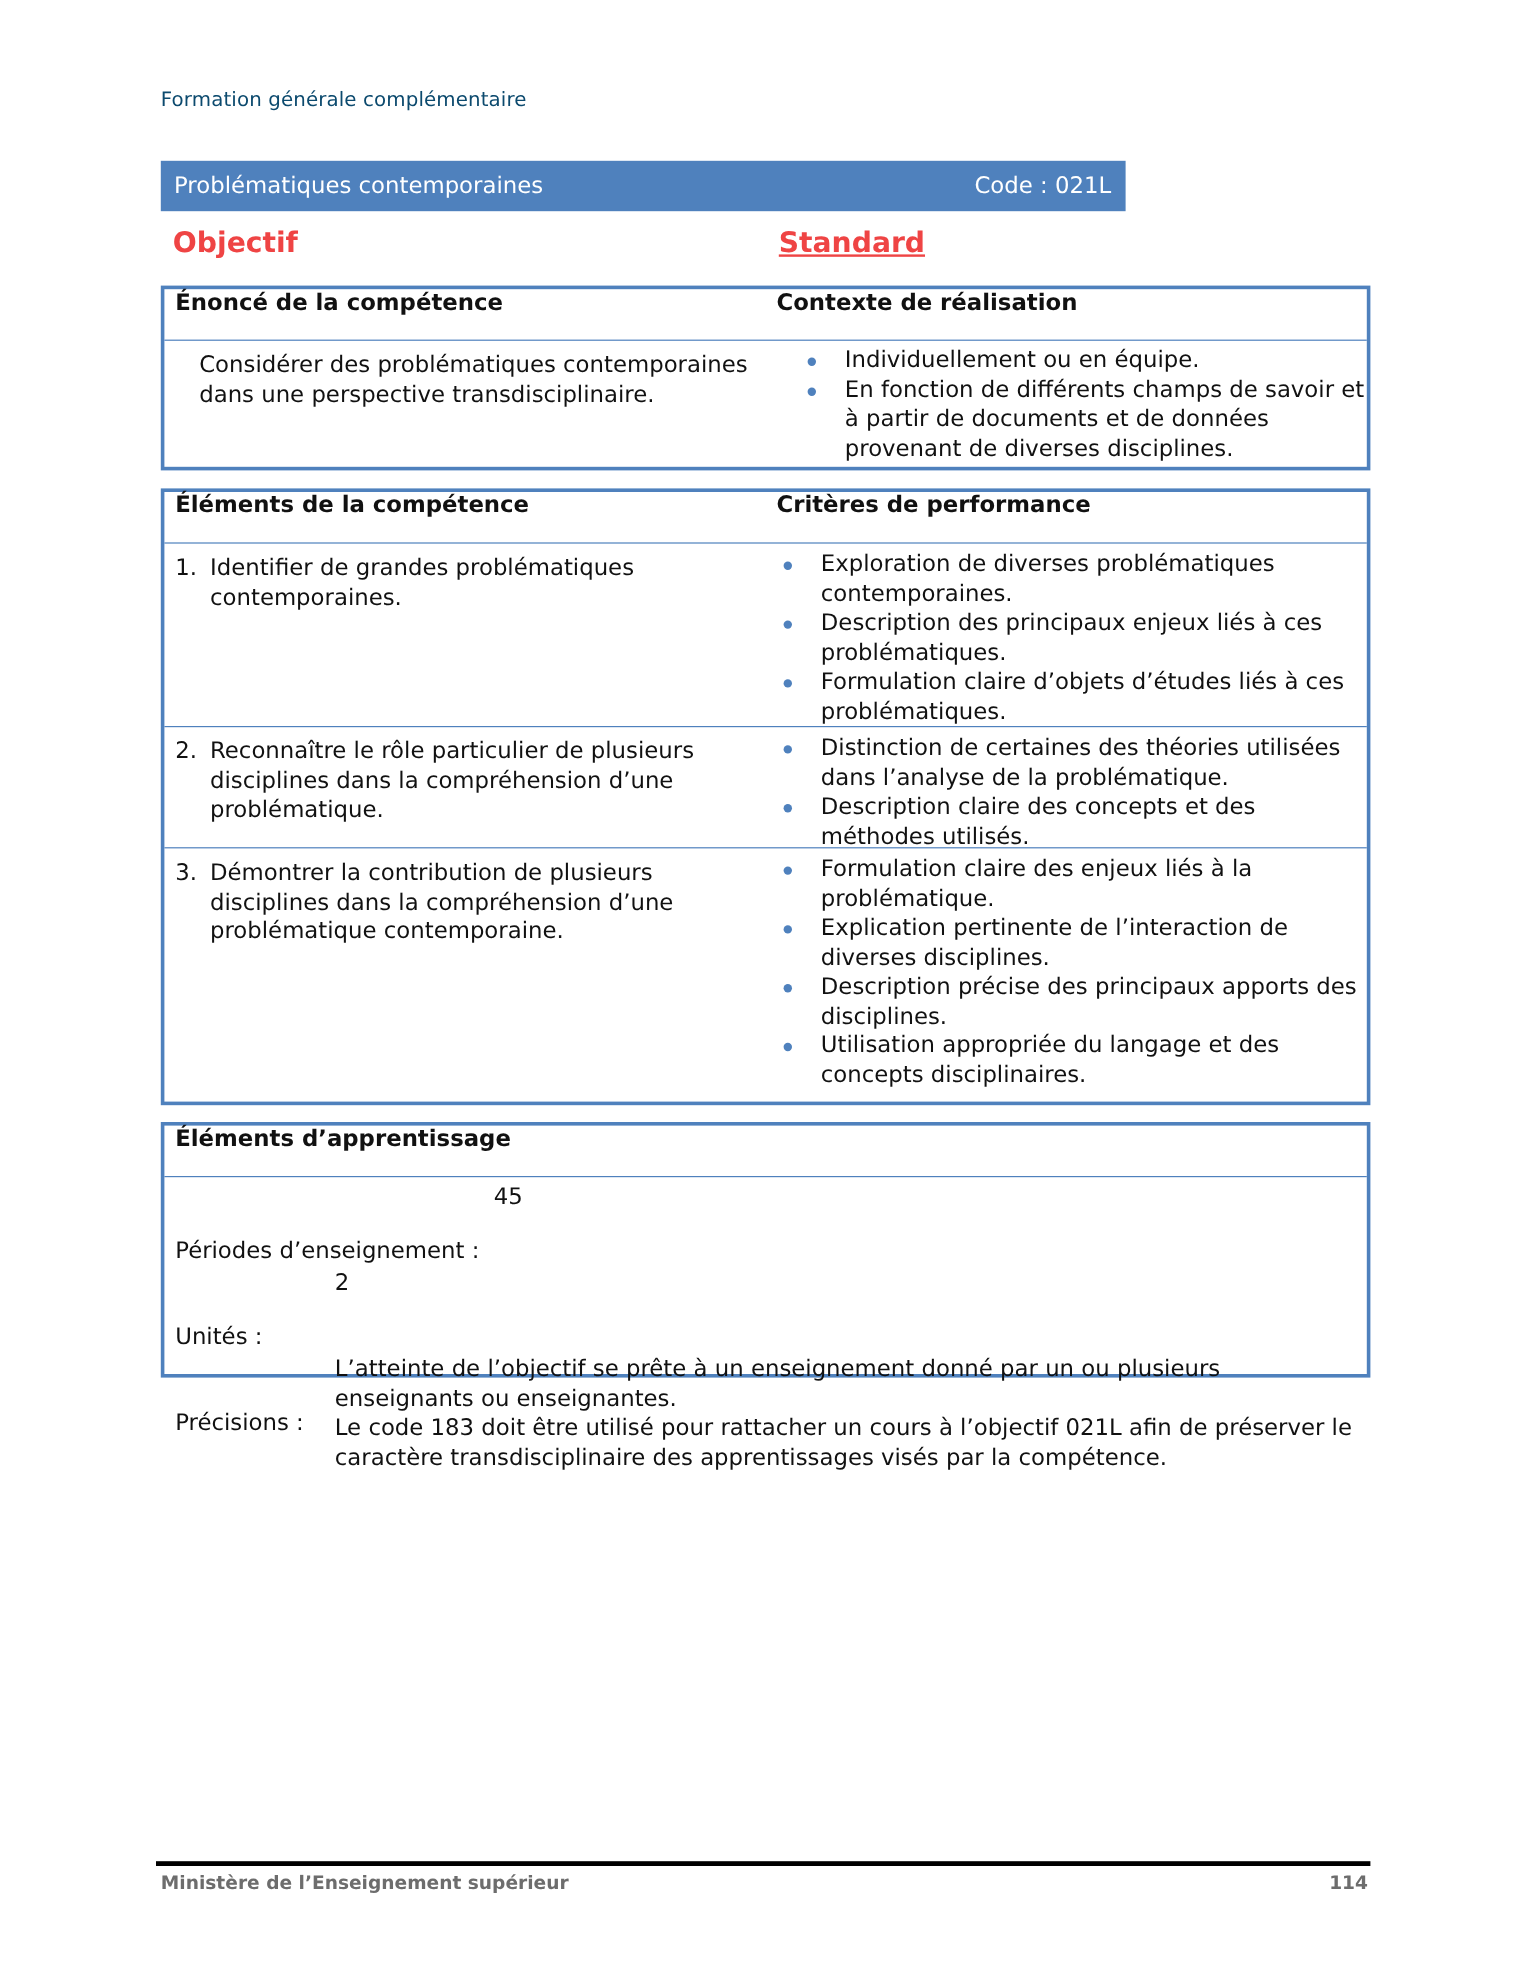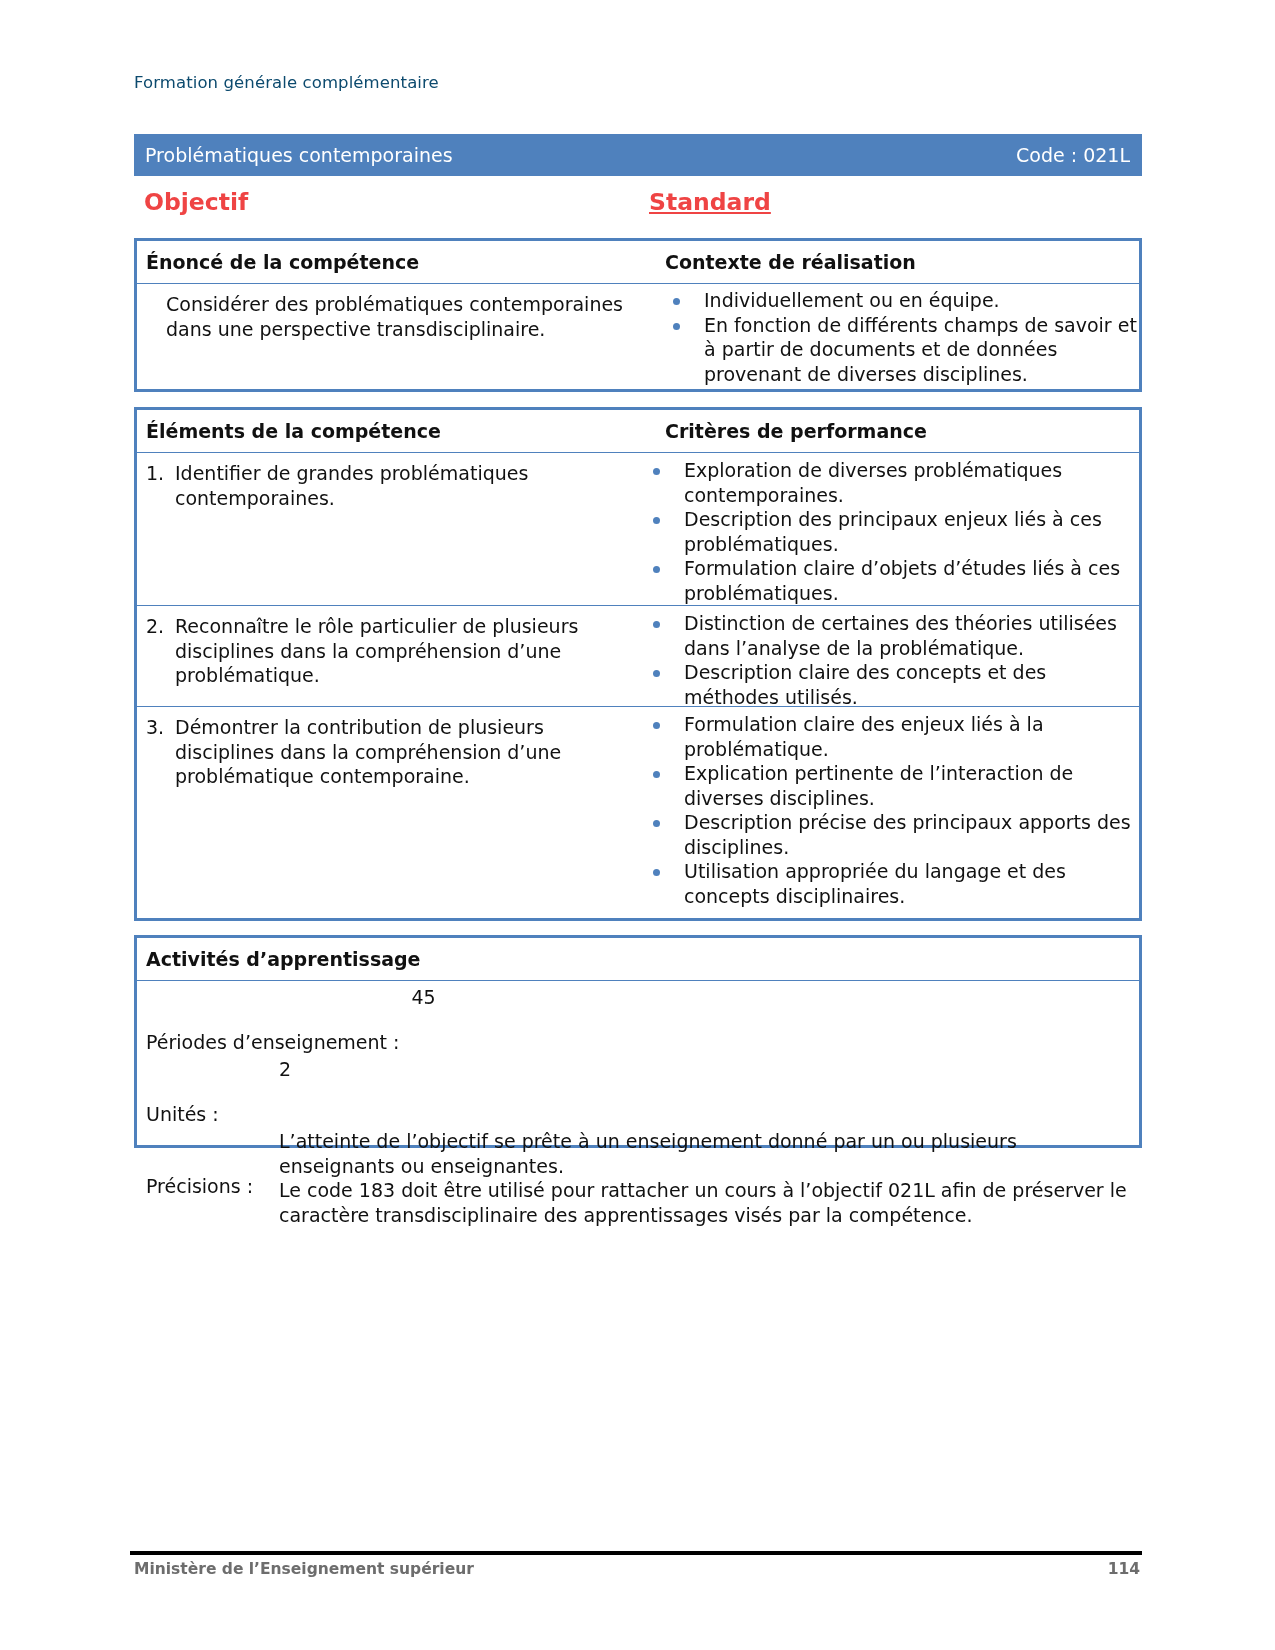--- a/index.html
+++ b/index.html
@@ -1,28 +1,28 @@
 <!DOCTYPE html>
 <html><head>
 <meta charset="utf-8">
 <style>
   html, body { margin: 0; padding: 0; background: #ffffff; }
   body { width: 1275px; height: 1650px; position: relative; font-family: "DejaVu Sans", sans-serif; color: #111; }
   .doc-top { position: absolute; left: 134px; top: 73px; font-size: 16.5px; color: #0c4a6e; letter-spacing: 0.1px; }
-  .title-bar { position: absolute; left: 134px; top: 134px; width: 1008px; height: 42px; background: #4f81bd; color: #fff; font-size: 19px; display: flex; align-items: center; justify-content: space-between; box-sizing: border-box; padding: 0 12px 0 11px; }
+  .title-bar { position: absolute; left: 134px; top: 134px; width: 804px; height: 42px; background: #4f81bd; color: #fff; font-size: 19px; display: flex; align-items: center; justify-content: space-between; box-sizing: border-box; padding: 0 12px 0 11px; }
   .headings { position: absolute; left: 134px; top: 188px; width: 1008px; height: 40px; }
   .headings .h { position: absolute; top: 0; font-size: 23.5px; font-weight: bold; color: #ef4444; }
   .headings .h.obj { left: 10px; }
   .headings .h.std { left: 515px; text-decoration: underline; }
   .box { position: absolute; left: 134px; width: 1008px; border: 3px solid #4f81bd; box-sizing: border-box; }
   .box1 { top: 238px; height: 154px; }
   .box2 { top: 407px; height: 514px; }
   .box3 { top: 935px; height: 213px; }
   .row { display: flex; border-top: 1px solid #4f81bd; }
-  .row.head { border-top: none; height: 42px; align-items: center; gap: 18px; }
+  .row.head { border-top: none; height: 42px; align-items: flex-start; }
   .col-l { width: 502px; box-sizing: border-box; padding-left: 9px; }
   .col-r { flex: 1; box-sizing: border-box; padding-left: 8px; }
   .hcell { font-weight: bold; font-size: 19px; }
   .txt { font-size: 19px; line-height: 24.5px; margin-left: 20px; }
   ul.bul { list-style: none; margin: 0; padding: 0; }
   ul.bul li { position: relative; padding-left: 37px; font-size: 19px; line-height: 24.5px; }
   ul.bul li .dot { position: absolute; left: 6px; top: 10px; width: 7px; height: 7px; border-radius: 50%; background: #4f81bd; }
   .num-item { display: flex; font-size: 19px; line-height: 24.5px; }
   .num-item .n { width: 29px; flex: none; }
   .b1-body { height: 103px; padding-top: 4px; box-sizing: border-box; }
@@ -123,21 +123,21 @@
         <li><span class="dot"></span><span>Explication pertinente de l’interaction de diverses disciplines.</span></li>
         <li><span class="dot"></span><span>Description précise des principaux apports des disciplines.</span></li>
         <li><span class="dot"></span><span>Utilisation appropriée du langage et des concepts disciplinaires.</span></li>
       </ul>
     </div>
   </div>
 </div>
 
 <div class="box box3">
   <div class="row head">
-    <div class="col-l hcell" style="width:auto">Activités d’apprentissage</div>
+    <div class="col-l hcell" style="width:auto">Éléments d’apprentissage</div>
   </div>
   <div class="row">
     <div class="act-body">
       <div class="act-line act-per">
         <span class="act-label">Périodes d’enseignement :</span>
         <span class="act-value">45</span>
       </div>
       <div class="act-line act-unit">
         <span class="act-label">Unités :</span>
         <span class="act-value">2</span>

